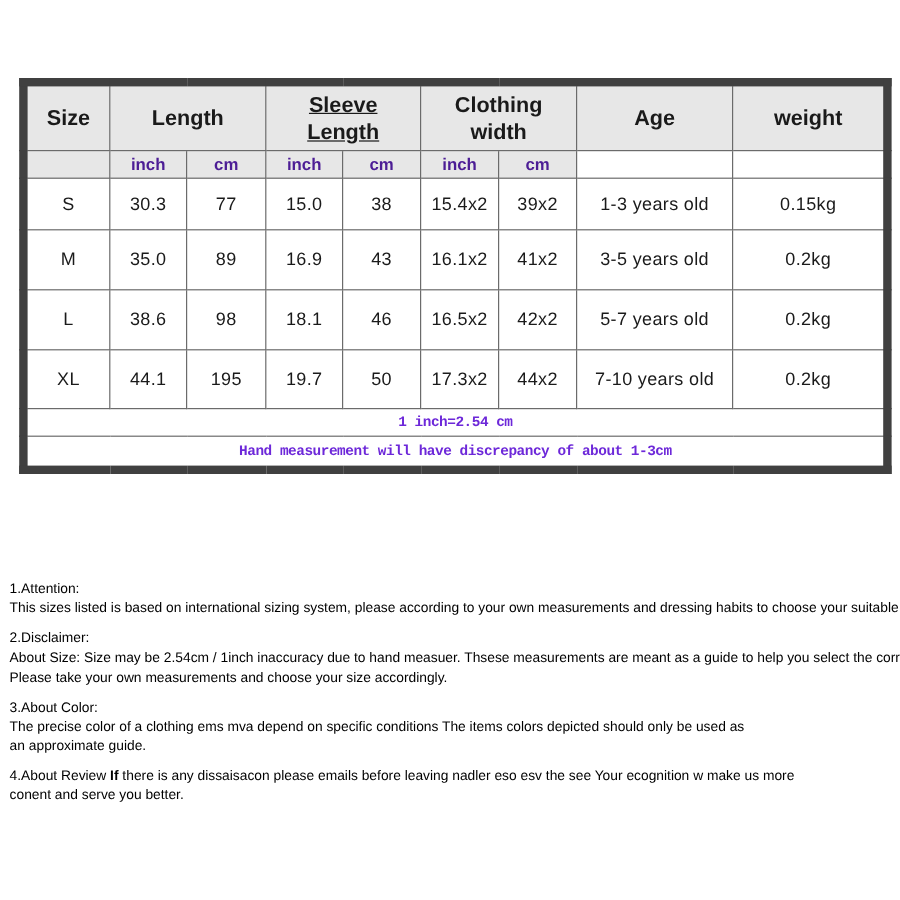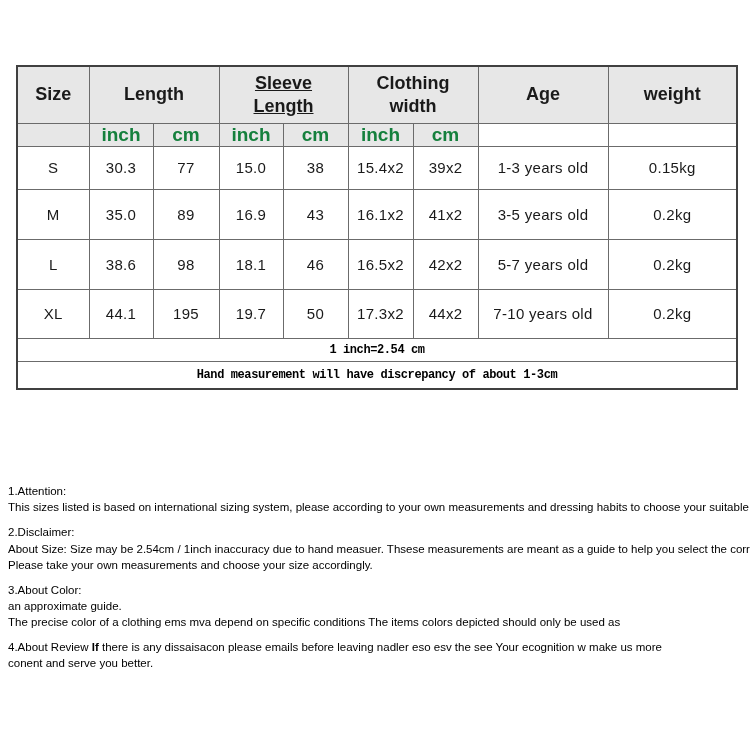--- a/index.html
+++ b/index.html
@@ -5,40 +5,40 @@
   html, body { margin:0; padding:0; }
   body {
     width:750px; height:750px; background:#ffffff; position:relative;
     font-family:"Liberation Sans", sans-serif; color:#111;
   }
 
   
   table.size-chart {
     position:absolute; left:16px; top:65px; width:720px;
     border-collapse:collapse; table-layout:fixed;
-    border:2px solid #404040;
+    border:7px solid #404040;
   }
   table.size-chart td {
     border:1px solid #6b6b6b; padding:0;
     text-align:center; vertical-align:middle;
   }
   td.hdr {
     background:#e7e7e7; font-weight:bold; font-size:18px; color:#1a1a1a;
   }
   td.hdr .wrap2 { display:inline-block; line-height:1.25; }
   td.hdr .w-sleeve { max-width:80px;text-decoration:underline; }
   td.hdr .w-cloth  { max-width:92px; }
   td.sub {
-    background:#e7e7e7; font-weight:bold; font-size:19px; color:#15803d;
+    background:#e7e7e7; font-weight:bold; font-size:14px; color:#4c1d95;
   }
   td.sub-blank { background:#ffffff; }
   td.data { font-size:15px; letter-spacing:0.3px; color:#1a1a1a; background:#ffffff; }
   td.footnote {
     font-family:"Liberation Mono", monospace; font-weight:bold;
-    font-size:12px; letter-spacing:-0.4px; color:#000000; background:#ffffff;
+    font-size:12px; letter-spacing:-0.4px; color:#6d28d9; background:#ffffff;
   }
   tr.r-hdr { height:57px; }
   tr.r-sub { height:23px; }
   tr.r-s   { height:43px; }
   tr.r-m   { height:50px; }
   tr.r-l   { height:50px; }
   tr.r-xl  { height:49px;padding-left:36px; }
   tr.r-f1  { height:23px; }
   tr.r-f2  { height:28px; }
 
@@ -149,21 +149,21 @@
   </div>
 
   <div class="note-block">
     <div class="note-line">2.Disclaimer:</div>
     <div class="note-line">About Size: Size may be 2.54cm / 1inch inaccuracy due to hand measuer. Thsese measurements are meant as a guide to help you select the correct size.</div>
     <div class="note-line">Please take your own measurements and choose your size accordingly.</div>
   </div>
 
   <div class="note-block tight">
     <div class="note-line">3.About Color:</div>
+    <div class="note-line">The precise color of a clothing ems mva depend on specific conditions The items colors depicted should only be used as</div>
     <div class="note-line">an approximate guide.</div>
-    <div class="note-line">The precise color of a clothing ems mva depend on specific conditions The items colors depicted should only be used as</div>
   </div>
 
   <div class="note-block">
     <div class="note-line"><span>4.About Review </span><span class="b">If</span><span> there is any dissaisacon please emails before leaving nadler eso esv the see Your ecognition w make us more</span></div>
     <div class="note-line">conent and serve you better.</div>
   </div>
 </div>
 
 </body></html>

